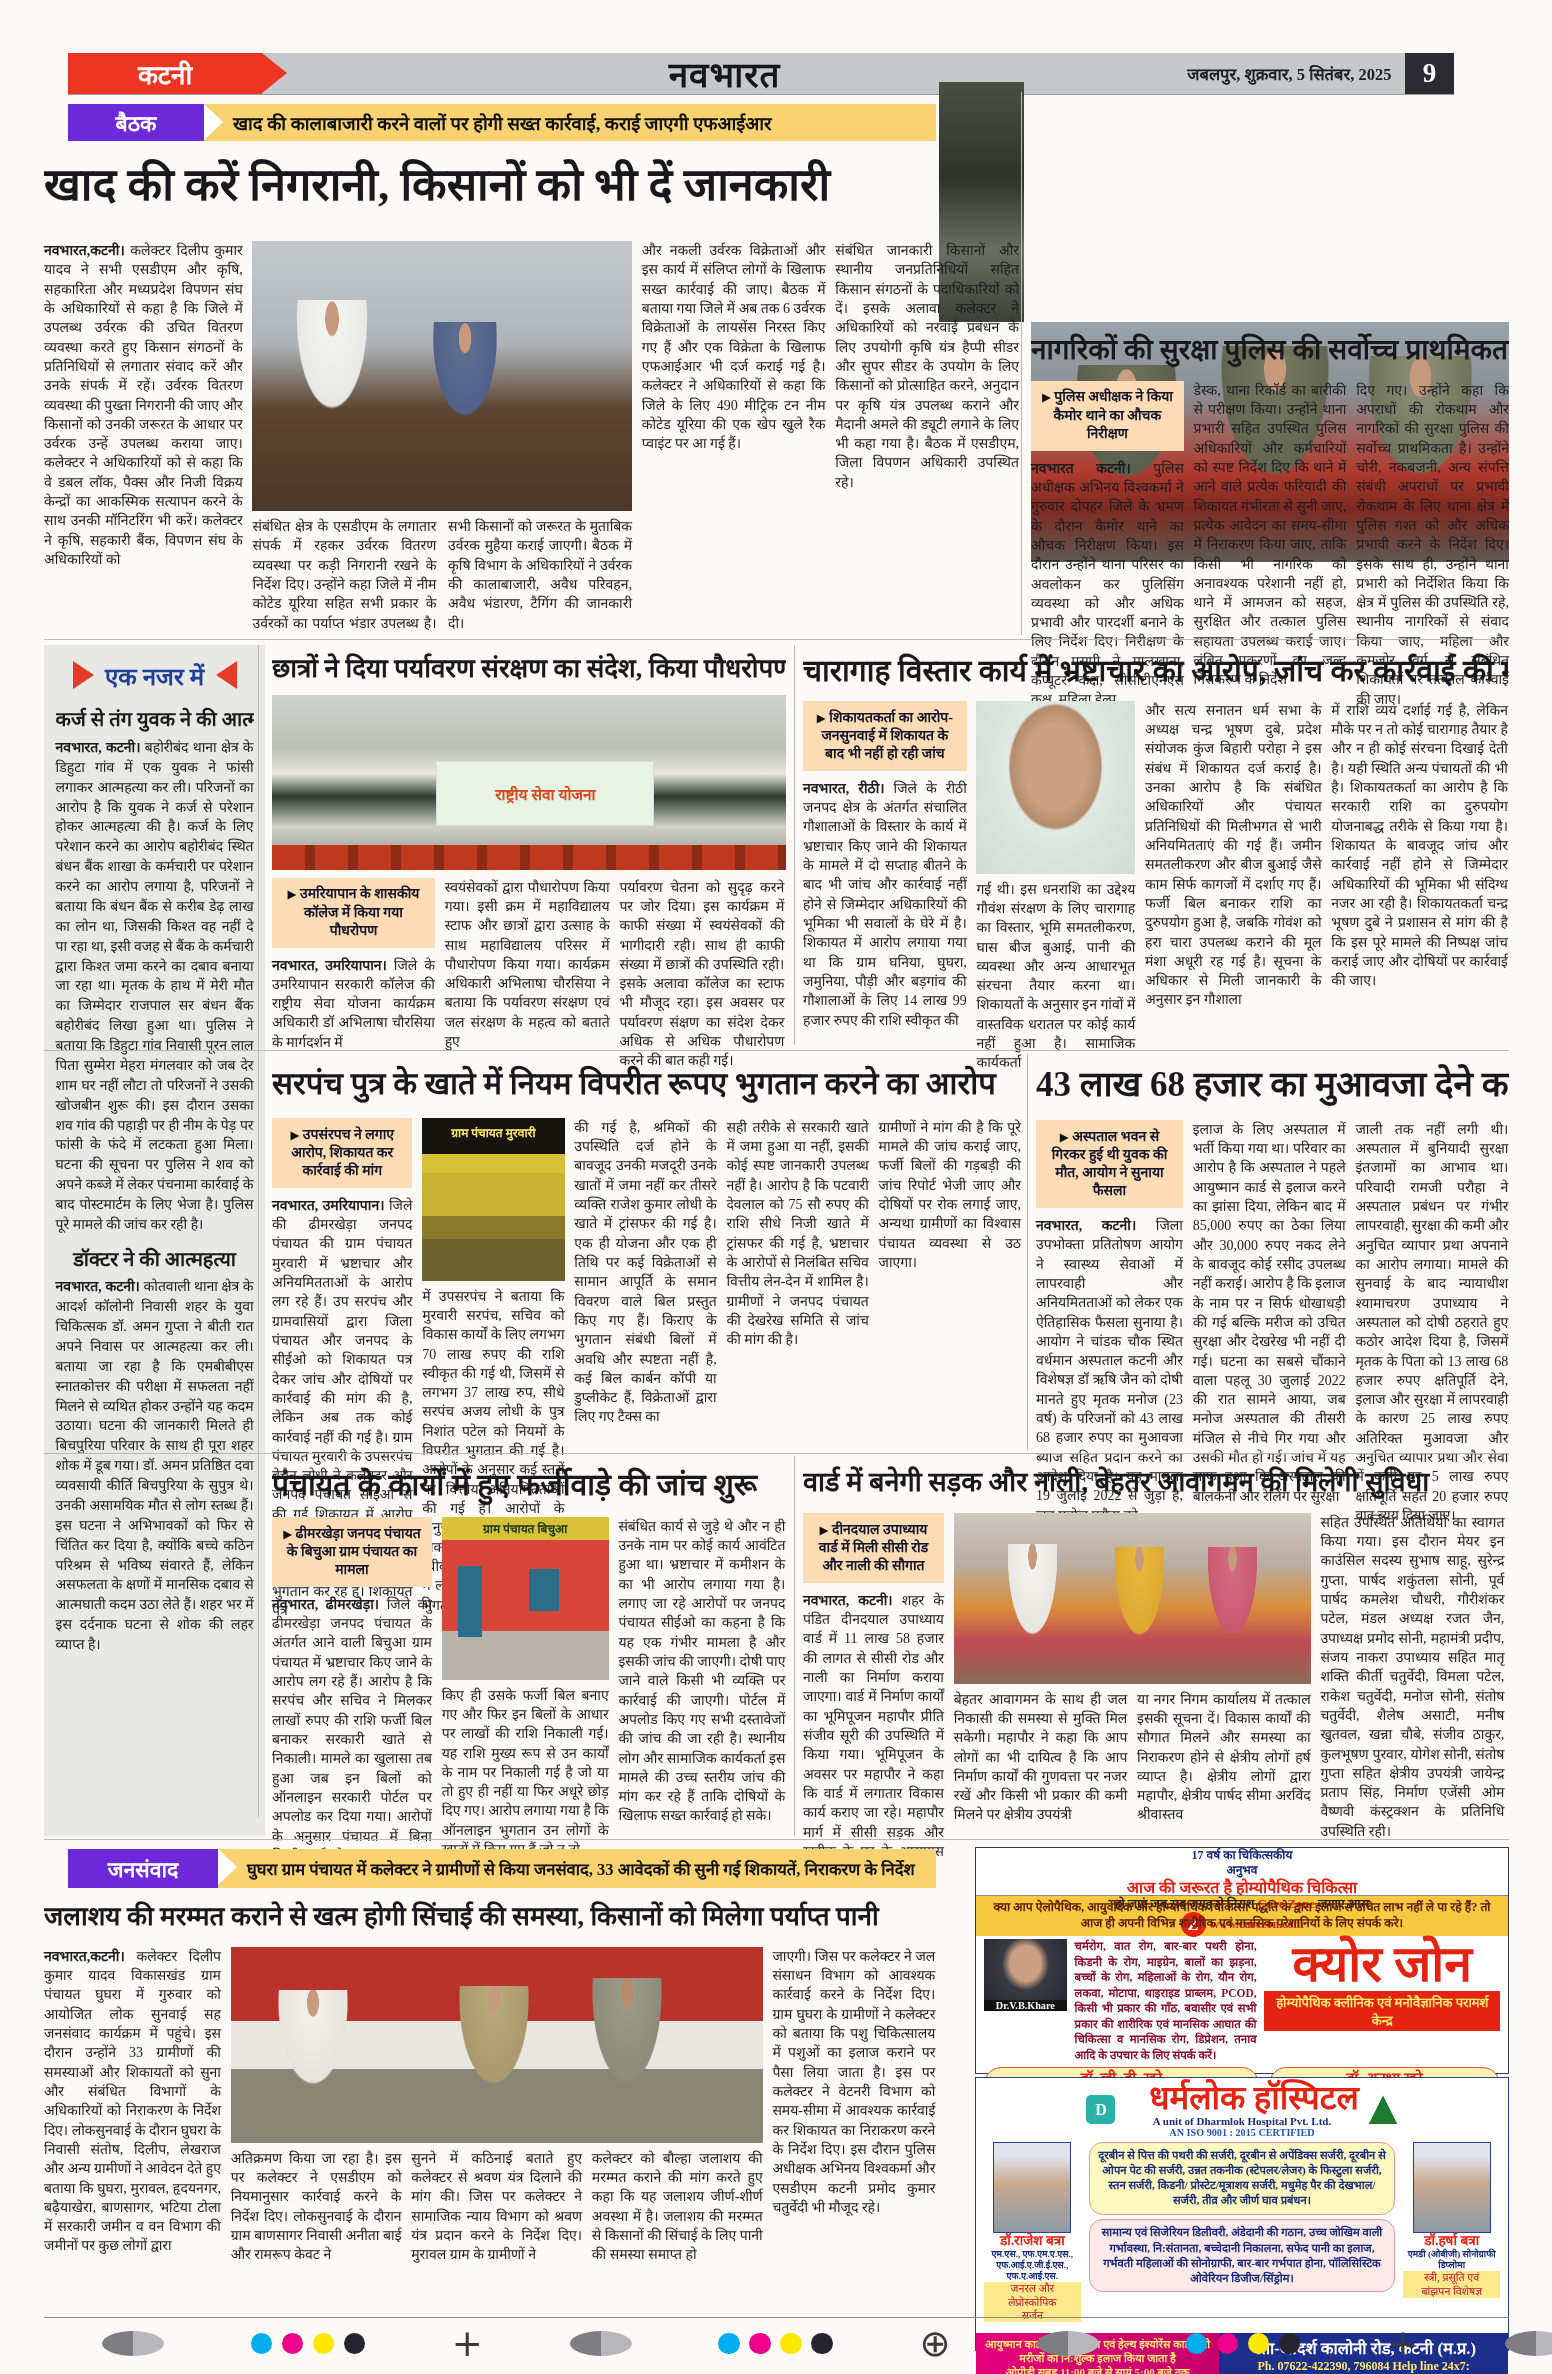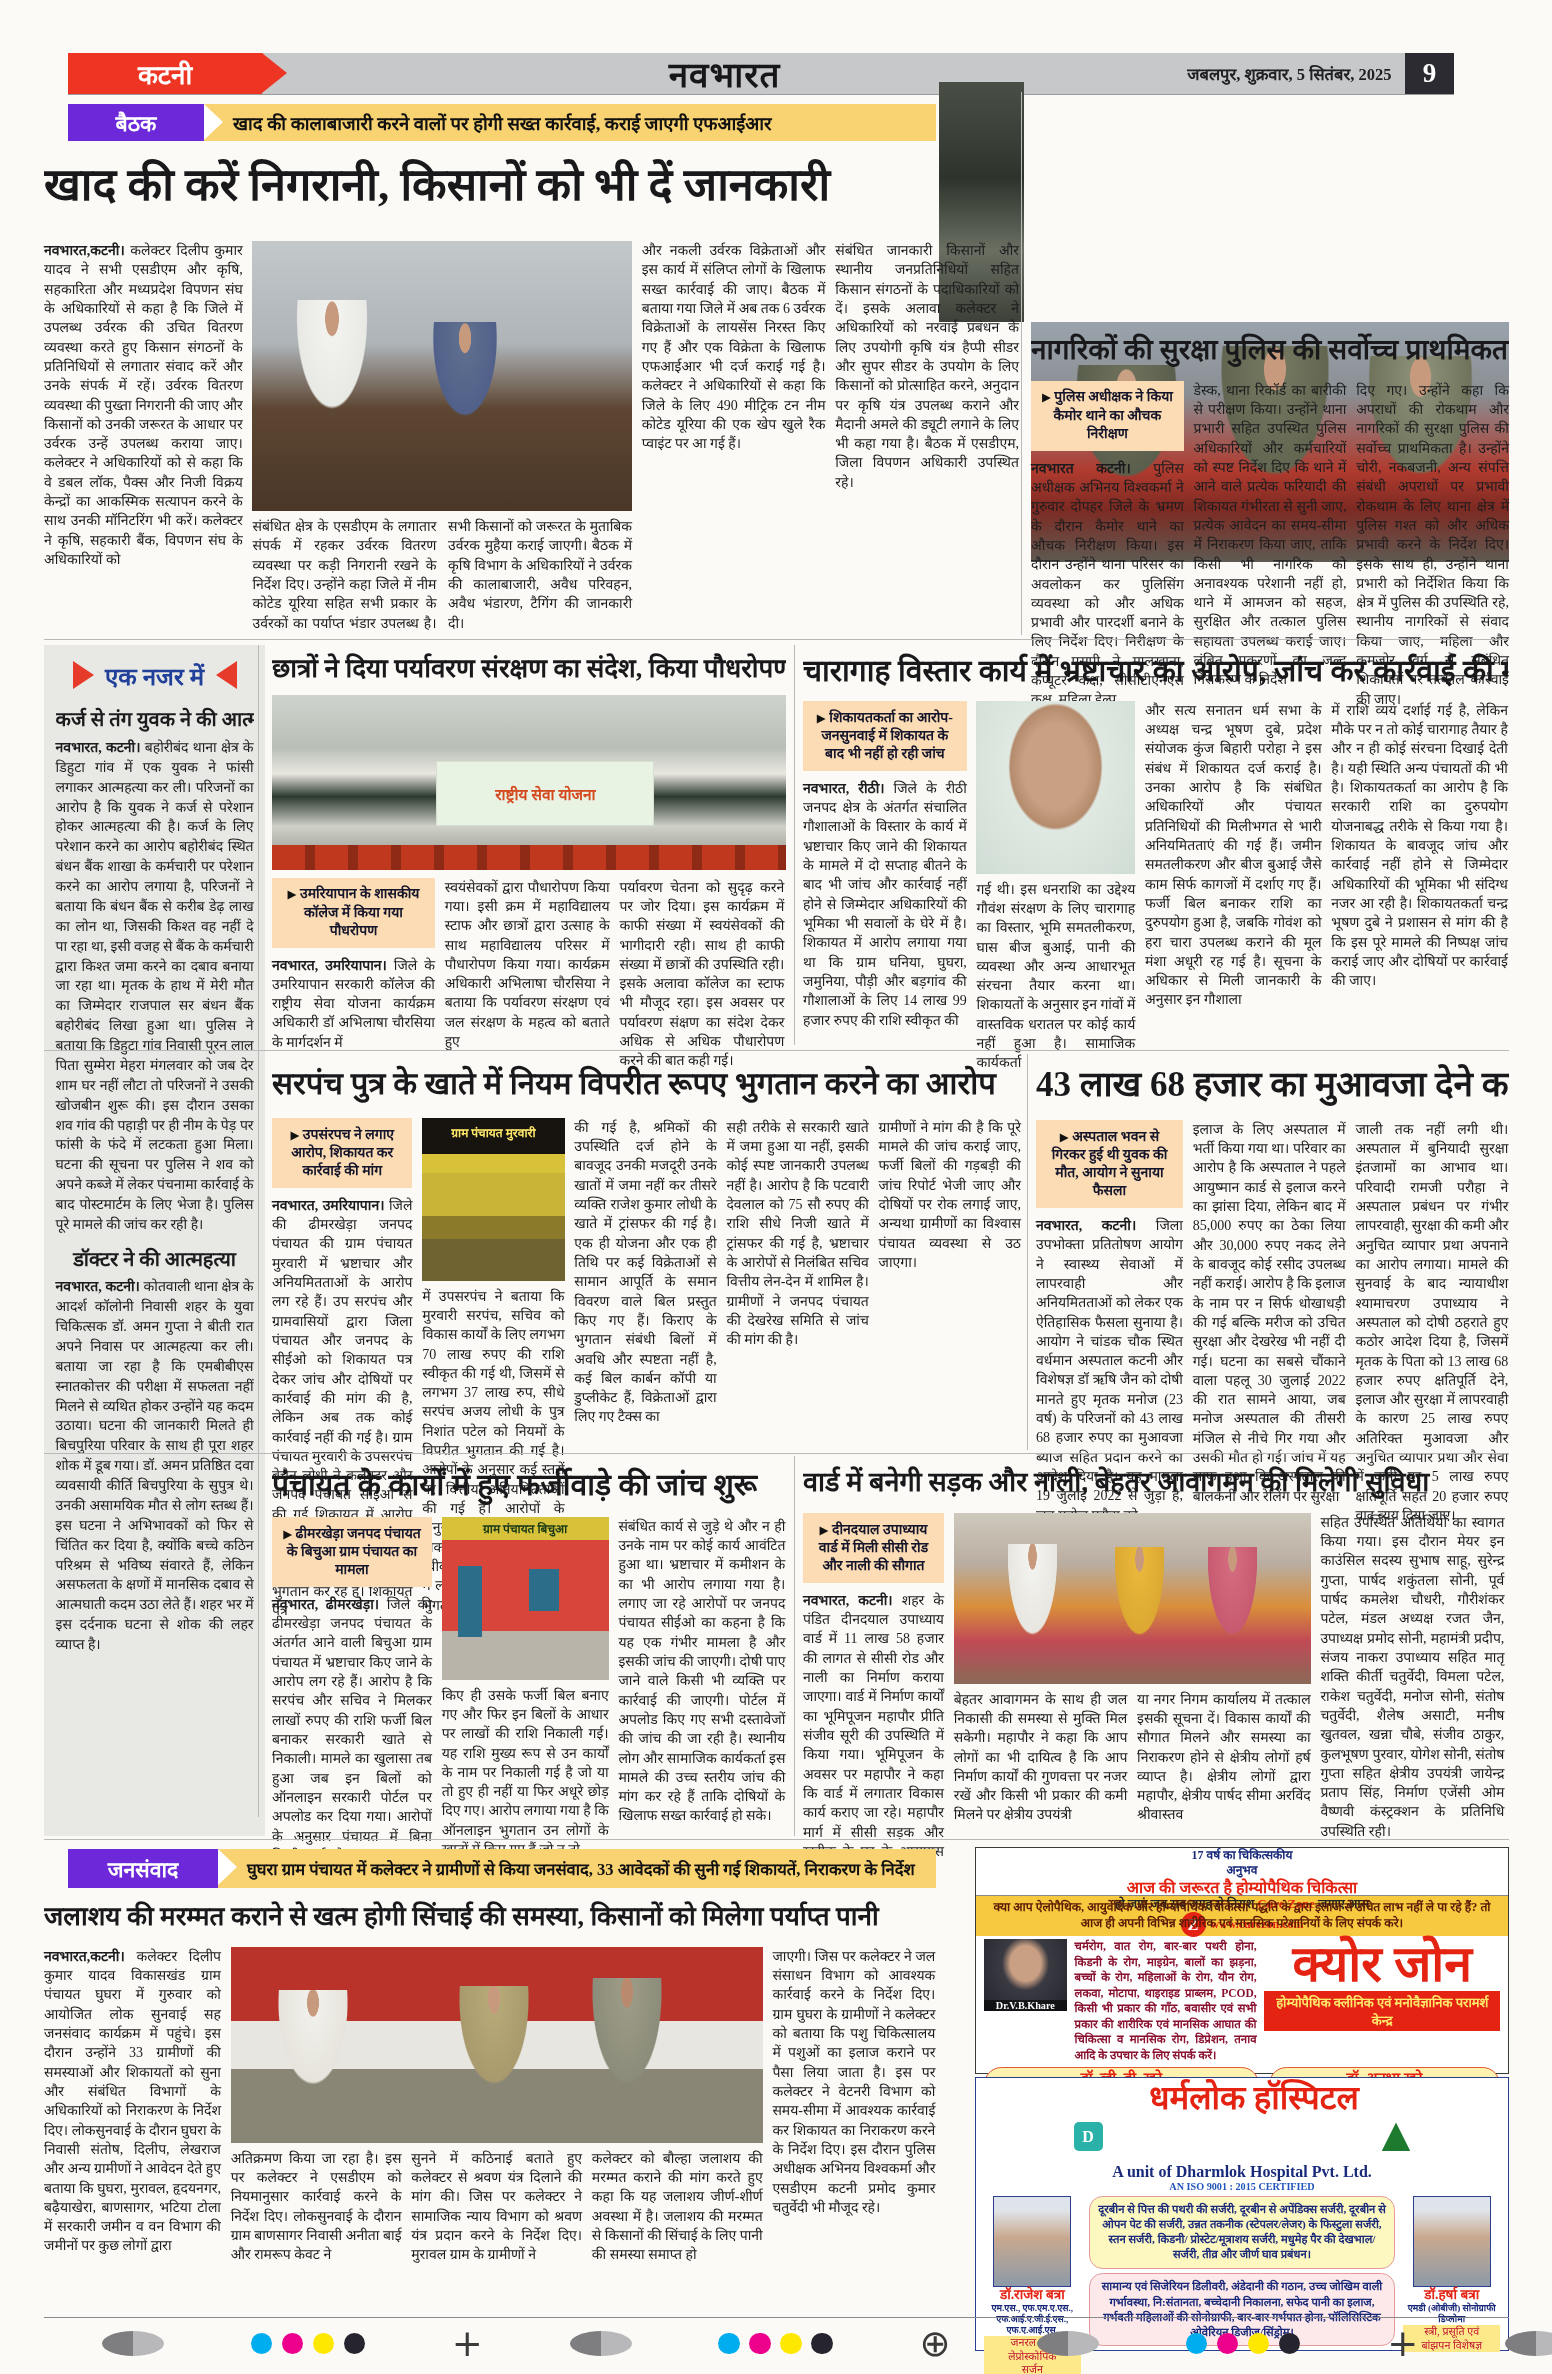--- a/index.html
+++ b/index.html
@@ -54,21 +54,21 @@
   .cz-name{color:#e42313;font-weight:800;font-size:50px;line-height:1;text-align:center;}
   .cz-sub{background:#e42313;color:#ffe96a;font-weight:bold;font-size:13px;text-align:center;padding:1.9px 3.9px;margin-top:1.9px;}
   .cz-cap{background:#fdf3b0;border:1.5px solid #e4572e;border-radius:17.5px;text-align:center;padding:1.9px 5.8px;line-height:1.15;}
   .cz-cap .n{color:#e42313;font-weight:800;font-size:15px;}
   .cz-cap .q{font-size:9.2px;font-weight:bold;color:#222;}
   .cz-cap .r{font-size:9.7px;font-weight:bold;color:#1a2a7a;}
   .cz-ail{font-size:11.5px;font-weight:bold;color:#8a1230;line-height:1.35;text-align:justify;}
   .cz-addr{font-weight:800;font-size:13.6px;color:#14143a;text-align:center;line-height:1.3;}
   .dh{border:1.9px solid #2a3f8f;}
   .dh-name{color:#e42313;font-weight:800;font-size:33px;line-height:1;margin-left:24px;}
-  .dh-unit{color:#1a2a7a;font-weight:bold;font-size:16px;margin-top:48px;}
+  .dh-unit{color:#1a2a7a;font-weight:bold;font-size:11px;}
   .dh-iso{color:#2255bb;font-weight:bold;font-size:10.2px;}
   .dh-box1{background:#fdf7c0;border:1.5px solid #e49a9a;border-radius:13.6px;color:#1a2a7a;font-weight:bold;font-size:11.3px;padding:4.9px 7.8px;line-height:1.35;text-align:center;}
   .dh-box2{background:#fde8ea;border:1.5px solid #e49a9a;border-radius:13.6px;color:#1a2a7a;font-weight:bold;font-size:11.3px;padding:4.9px 7.8px;line-height:1.35;text-align:center;margin-top:4.9px;}
   .dh-doc{text-align:center;line-height:1.2;}
   .dh-doc .ph{width:76px;height:89px;margin:0 auto;border:1.9px solid #2a3f8f;background:linear-gradient(180deg,#dfe4ea 15%,#c9a98f 45%,#8d9aa8 100%);}
   .dh-doc .n{color:#e42313;font-weight:800;font-size:13.6px;}
   .dh-doc .q{color:#1a2a7a;font-weight:bold;font-size:9.2px;}
   .dh-doc .r{color:#c01030;font-weight:400;font-size:10.7px;background:#fde98a;display:inline-block;padding:0 16px;line-height:1.25;text-align:center;}
   .dh-bot{display:flex;margin-top:5.8px;}
   .dh-ay{background:linear-gradient(90deg,#e6007e,#c4006a);color:#ffe96a;font-weight:bold;font-size:11px;padding:3.9px 7.8px;line-height:1.3;flex:1;text-align:center;}

